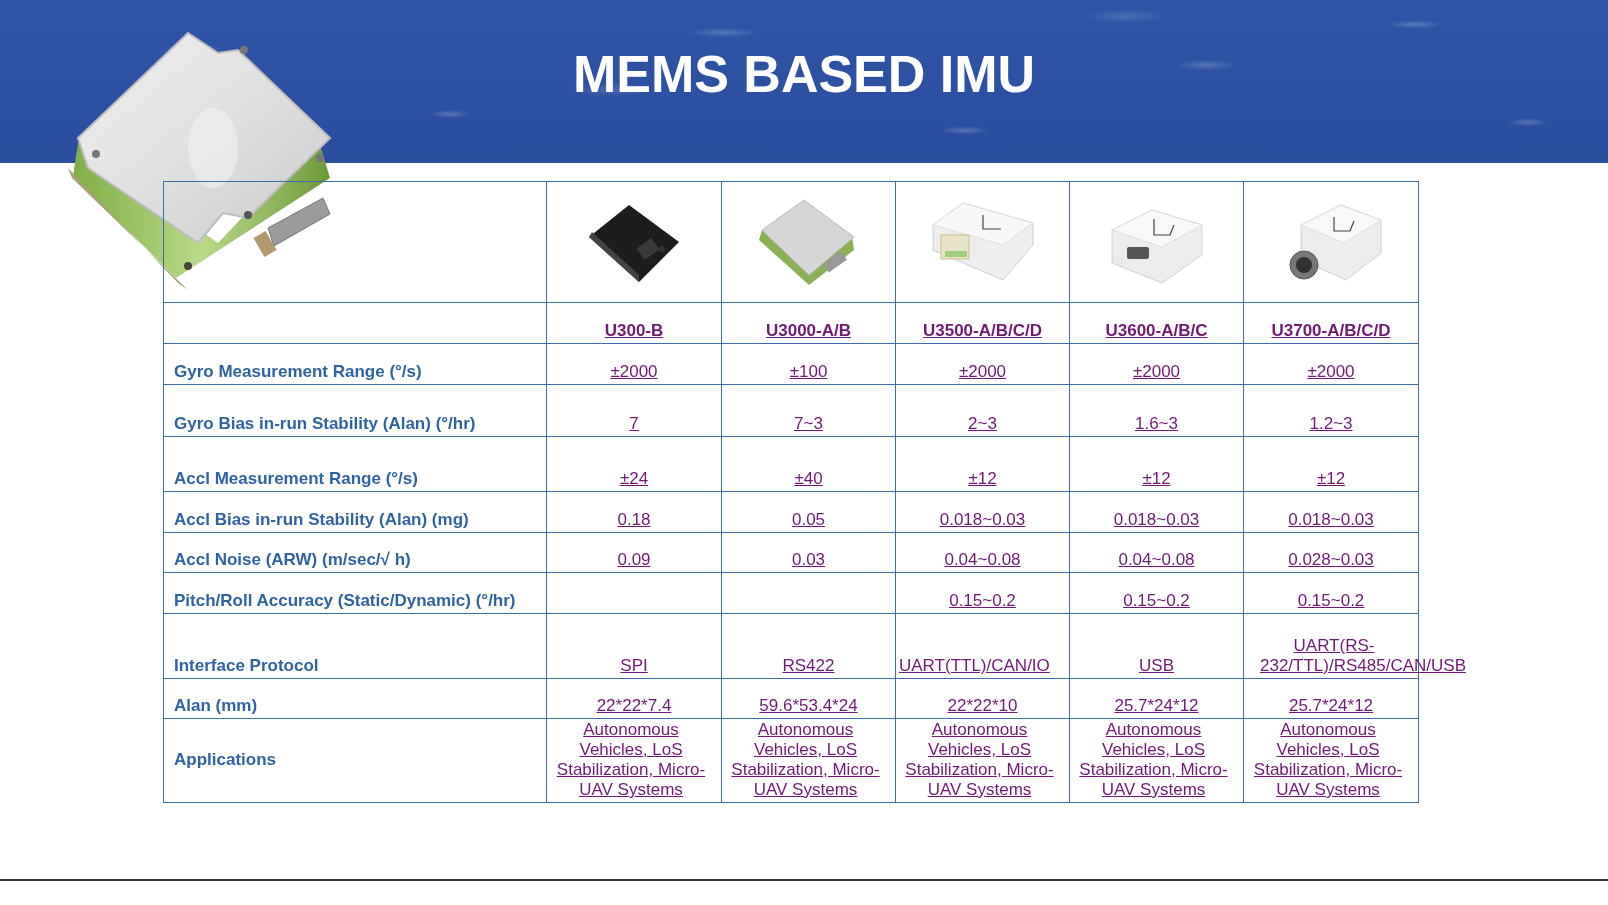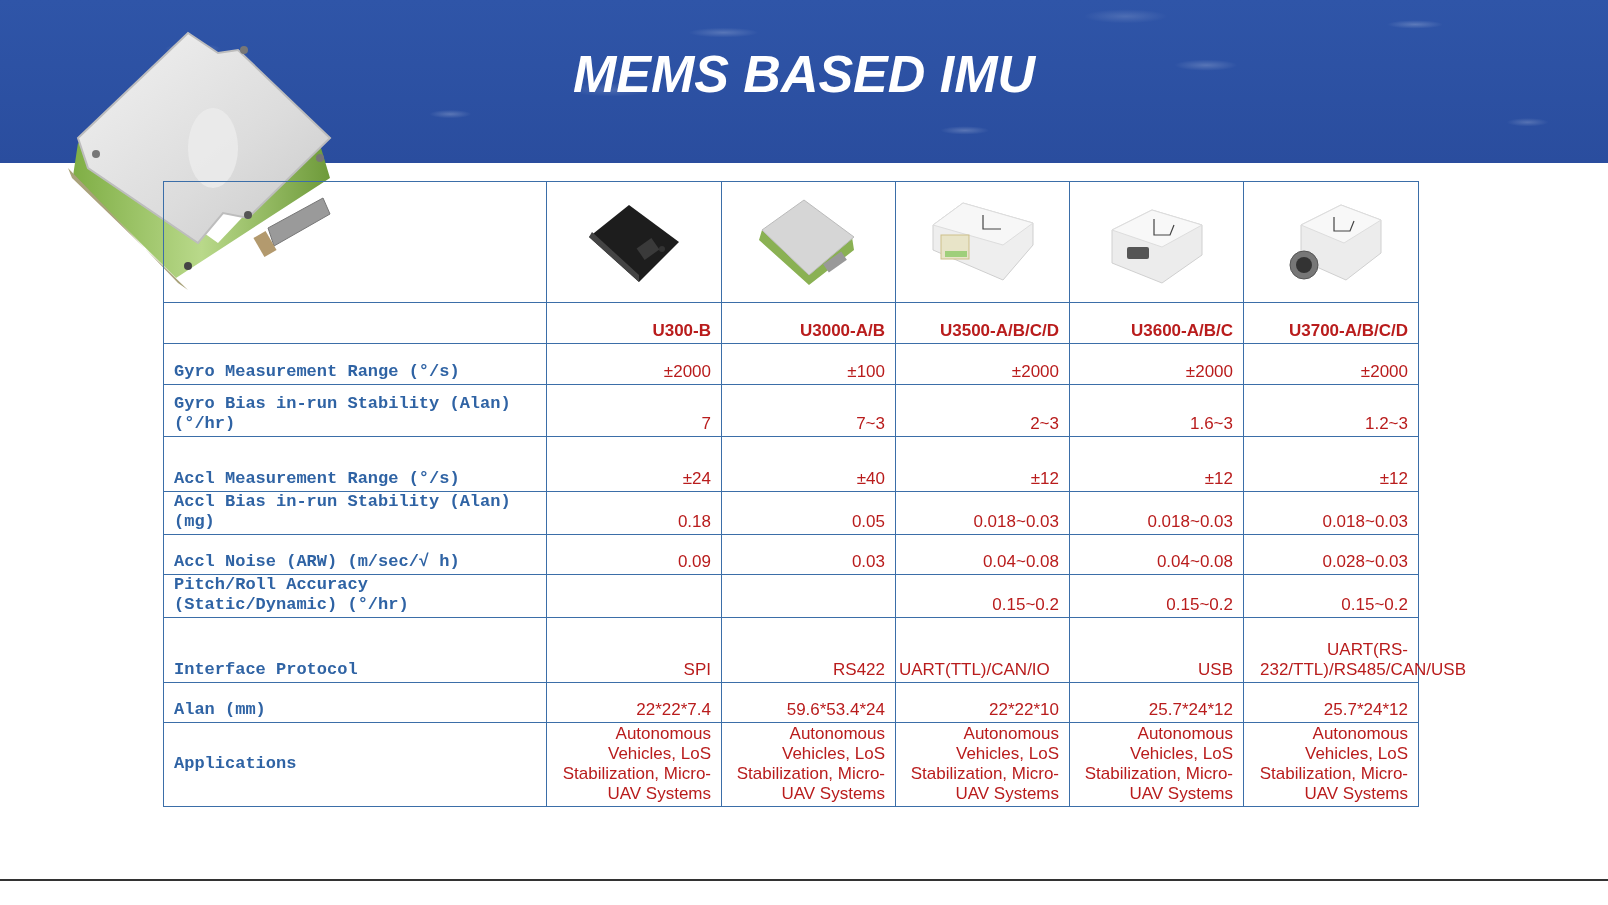--- a/index.html
+++ b/index.html
@@ -22,42 +22,42 @@
       radial-gradient(ellipse 60px 10px at 70% 10%, rgba(255,255,255,0.15), transparent 70%),
       linear-gradient(180deg, #2f55a8 0%, #2a4d9e 100%);
   }
   .banner-title {
     position:absolute; left:0; width:1608px; top:44px; text-align:center;
     padding-left:0;
     color:#ffffff; font-weight:bold; font-size:52px; letter-spacing:0px;
     font-family:"Liberation Sans", sans-serif;
     transform:scaleX(1.0);
   }
-  .banner-title span { display:inline-block; margin-left:0px;font-style:italic; }
+  .banner-title span { display:inline-block; margin-left:0px; }
 
   .hero-device {
     position:absolute; left:68px; top:28px; width:280px; height:270px;
   }
 
   table.spec {
     position:absolute; left:163px; top:181px;
     border-collapse:collapse; table-layout:fixed;
     width:1255px;
     color:#2f63a4;
   }
   table.spec td {
     border:1.5px solid #3b6ea8;
     padding:0 10px 2px 10px;
     vertical-align:bottom;
     font-size:17px;
     line-height:20px;
     background:transparent;
   }
-  td.label { text-align:left; font-weight:bold; color:#2f63a4;font-family:Liberation Mono, monospace; }
-  td.val { text-align:right; color:#b91c1c; }
+  td.label { text-align:left; font-weight:bold; color:#2f63a4; }
+  td.val { text-align:center; color:#701a75;text-decoration:underline; }
   tr.model td.val { font-weight:bold; }
   tr.img-row td { height:120px; vertical-align:middle; text-align:center; padding:0; }
   tr.apps td.label { vertical-align:middle; }
   tr.apps td.val { vertical-align:bottom; }
   .bottom-rule {
     position:absolute; left:0; top:879px; width:1608px; height:2px; background:#333;
   }
   .prod { display:block; margin:0 auto; }
 </style>
 </head>

